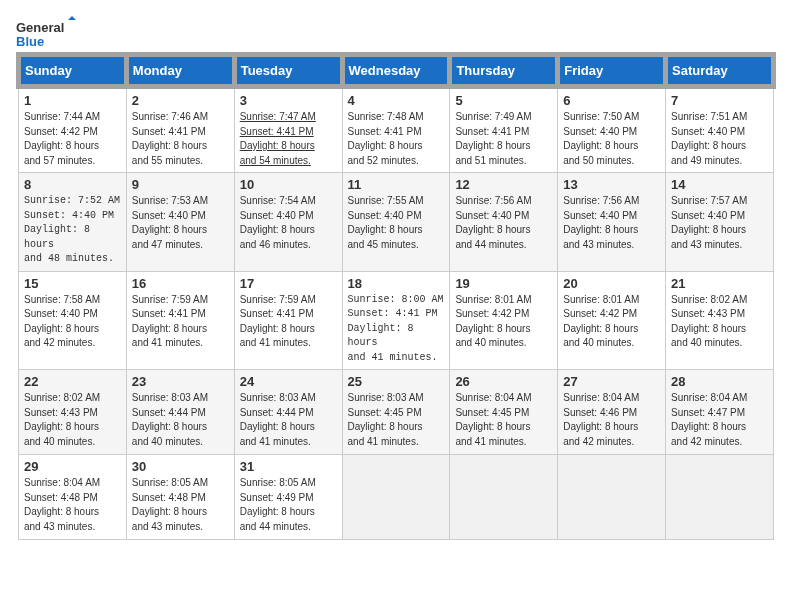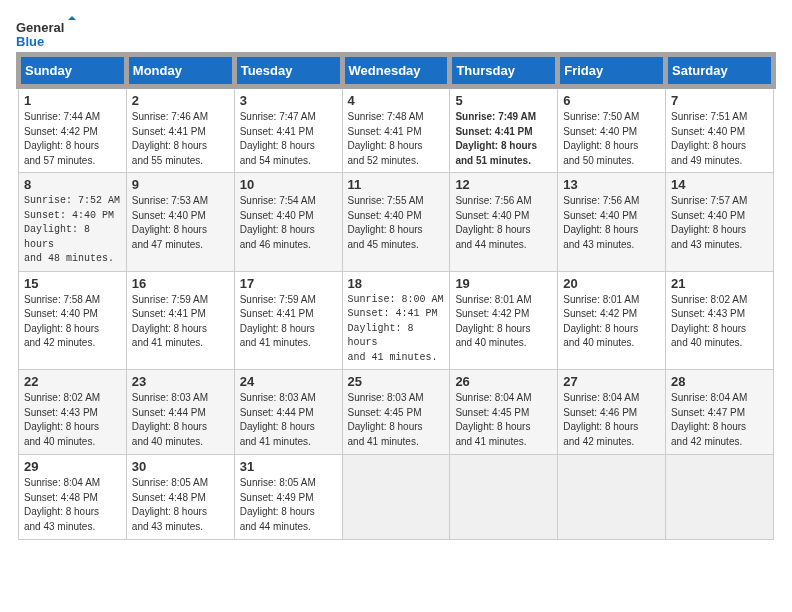--- a/index.html
+++ b/index.html
@@ -116,35 +116,35 @@
         </td>
         <td>
           <span class="day-number">2</span>
           <div class="day-info" style="white-space: pre-line;">Sunrise: 7:46 AM
 Sunset: 4:41 PM
 Daylight: 8 hours
 and 55 minutes.</div>
         </td>
         <td>
           <span class="day-number">3</span>
-          <div class="day-info" style="white-space: pre-line;">Sunrise: 7:47 AM
+          <div class="day-info" style="white-space: pre-line; text-decoration: underline;">Sunrise: 7:47 AM
 Sunset: 4:41 PM
 Daylight: 8 hours
 and 54 minutes.</div>
         </td>
         <td>
           <span class="day-number">4</span>
           <div class="day-info" style="white-space: pre-line;">Sunrise: 7:48 AM
 Sunset: 4:41 PM
 Daylight: 8 hours
 and 52 minutes.</div>
         </td>
         <td>
           <span class="day-number">5</span>
-          <div class="day-info" style="white-space: pre-line; font-weight: bold;">Sunrise: 7:49 AM
+          <div class="day-info" style="white-space: pre-line;">Sunrise: 7:49 AM
 Sunset: 4:41 PM
 Daylight: 8 hours
 and 51 minutes.</div>
         </td>
         <td>
           <span class="day-number">6</span>
           <div class="day-info" style="white-space: pre-line;">Sunrise: 7:50 AM
 Sunset: 4:40 PM
 Daylight: 8 hours
 and 50 minutes.</div>

